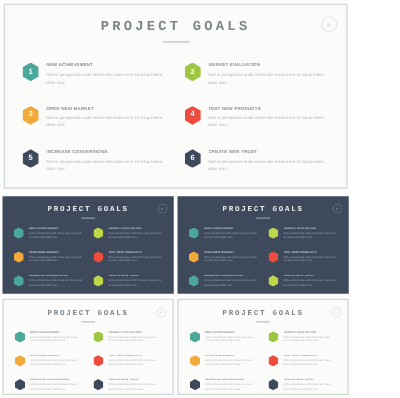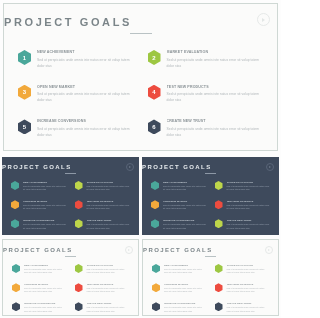--- a/index.html
+++ b/index.html
@@ -9,22 +9,22 @@
     font-family:"Liberation Sans", sans-serif;
   }
   .page{position:relative;width:281px;height:318px;background:#fdfdfd;}
 
   
   .slide{position:absolute;box-sizing:border-box;overflow:hidden;}
   .slide.light{background:#fbfbfa;border:1px solid #cfd8d4;}
   .slide.dark{background:#3e4a5c;}
 
   .slide-title{
-    font-weight:700;color:#7b8589;
-    font-family:Liberation Sans, sans-serif;
+    text-align:center;font-weight:700;color:#7b8589;
+    font-family:Liberation Mono, monospace;
   }
   .slide.dark .slide-title{color:#e8ecef;}
   .title-rule{
     margin:0 auto;background:#b9c2c4;
   }
   .slide.dark .title-rule{background:#8d98a6;}
 
   .logo-mark{
     position:absolute;border-radius:50%;
     border:1px solid #e6e9e8;

